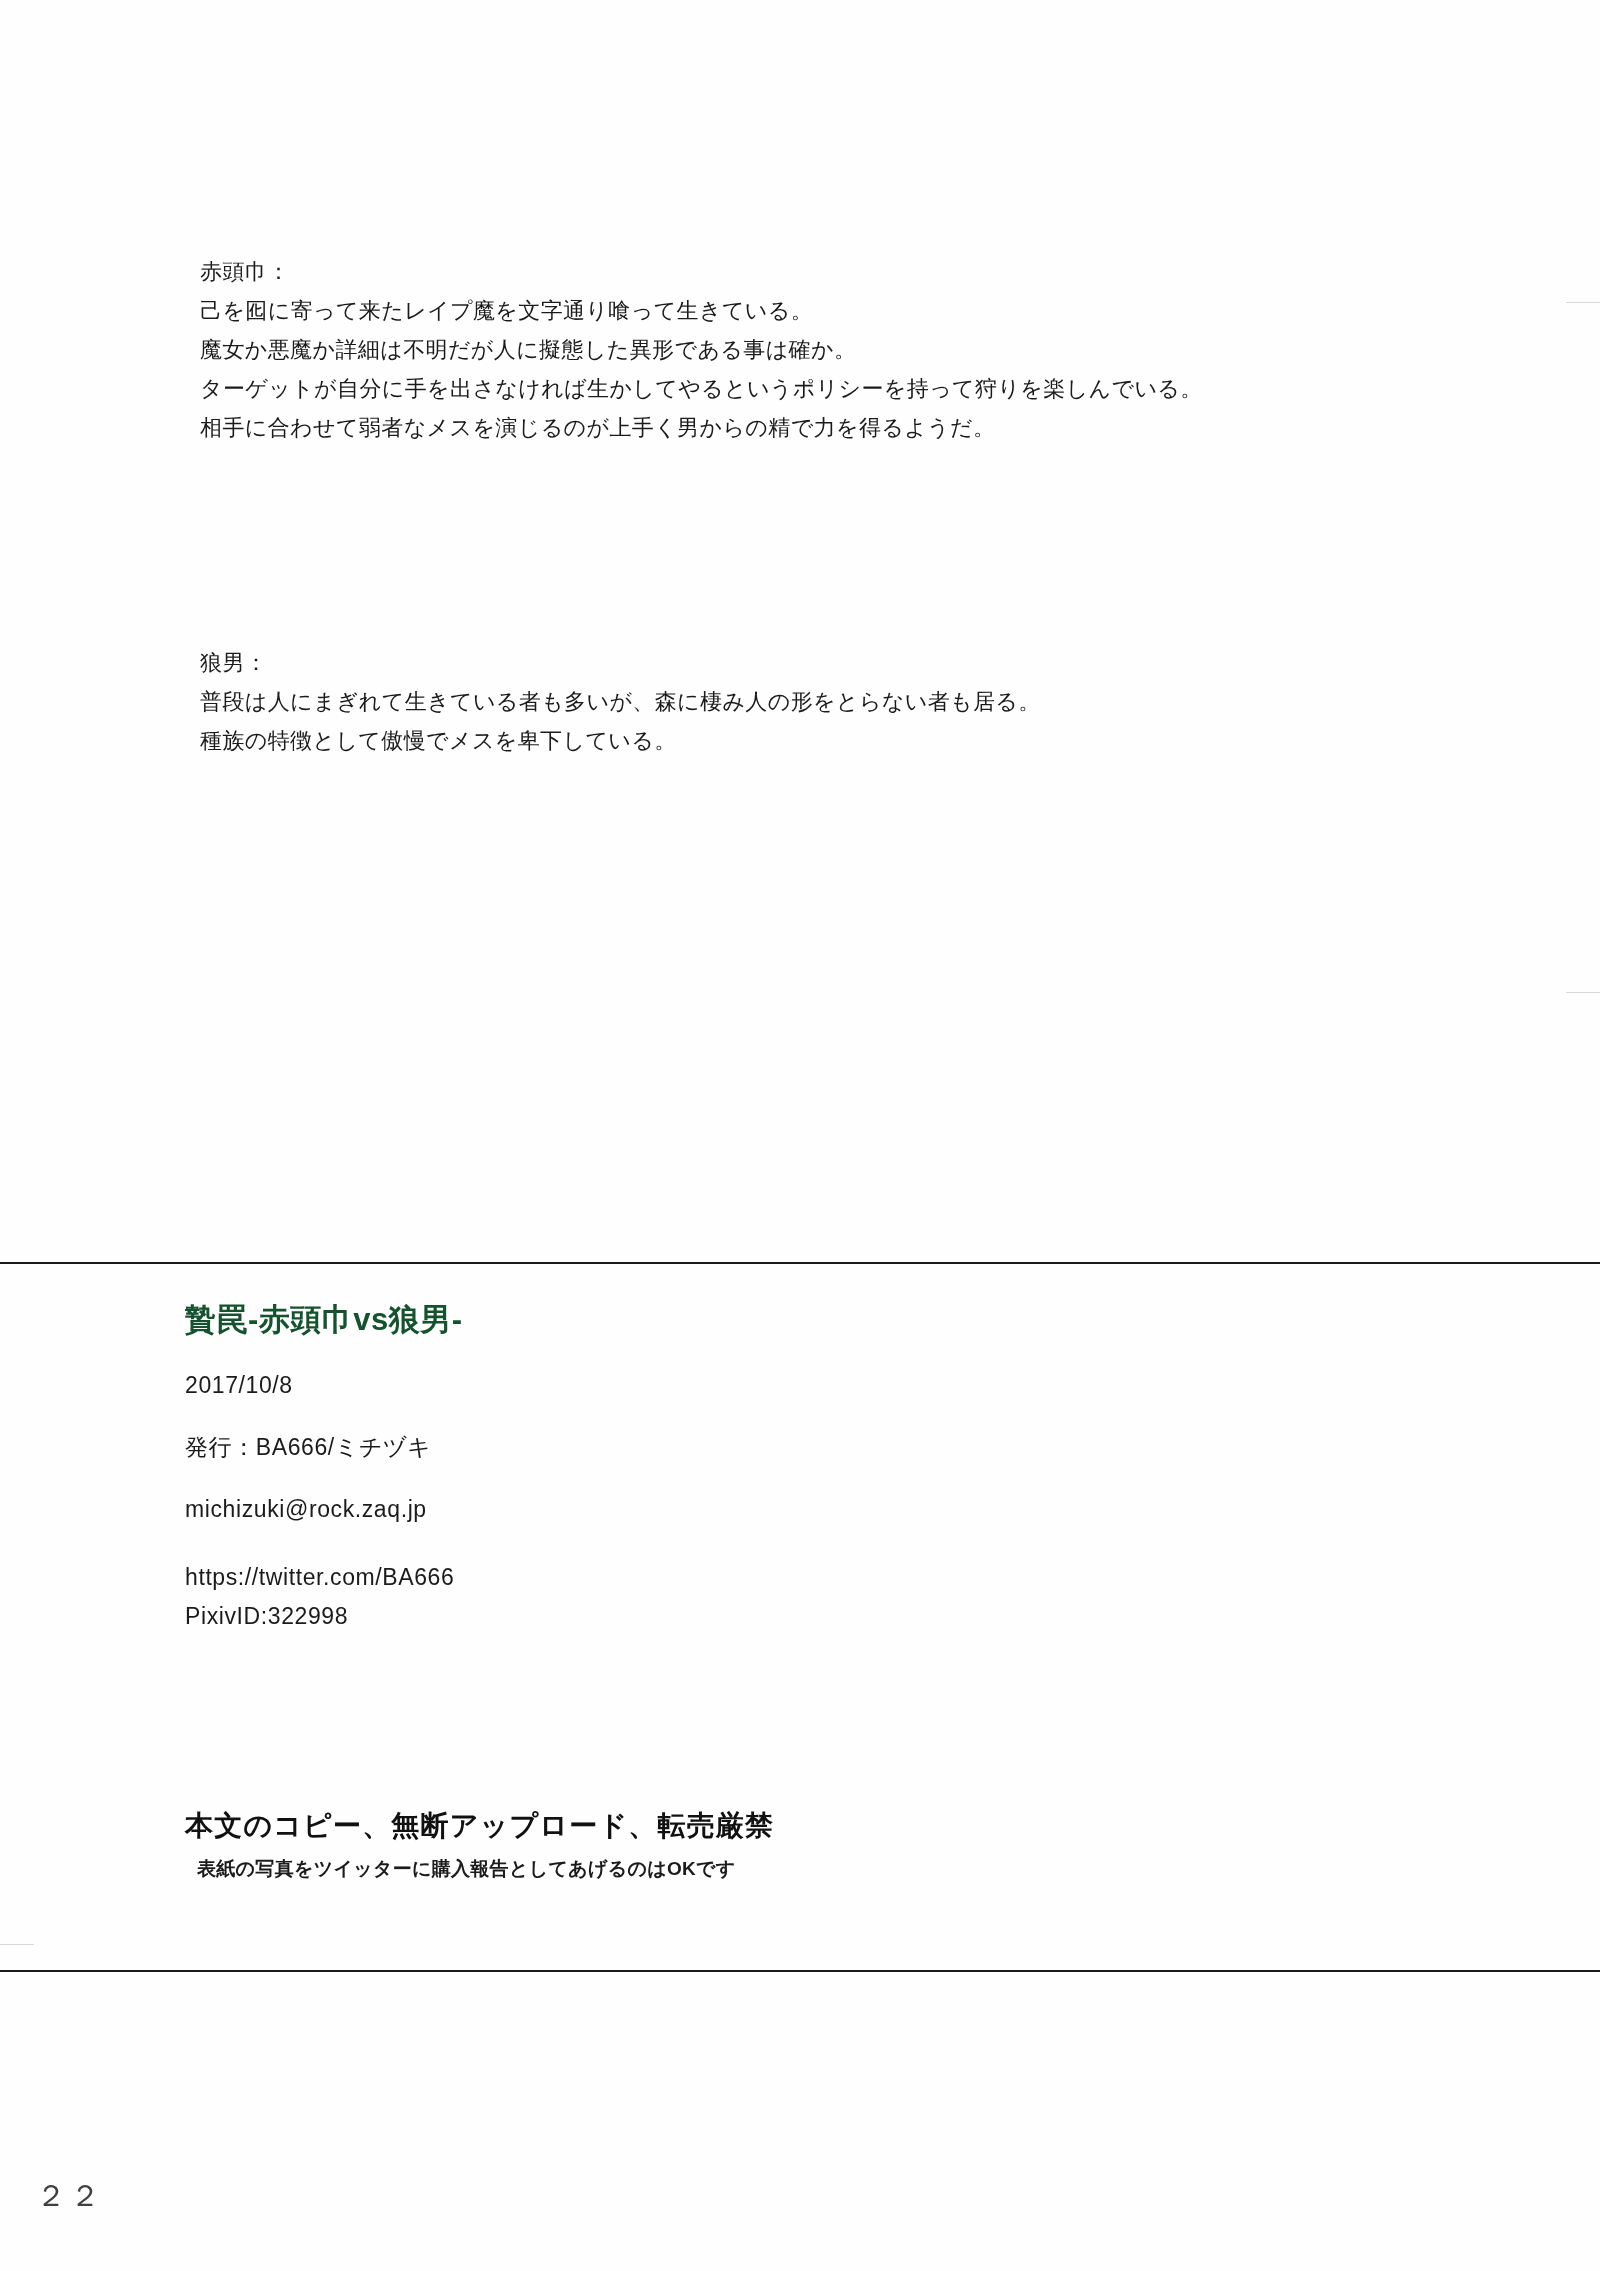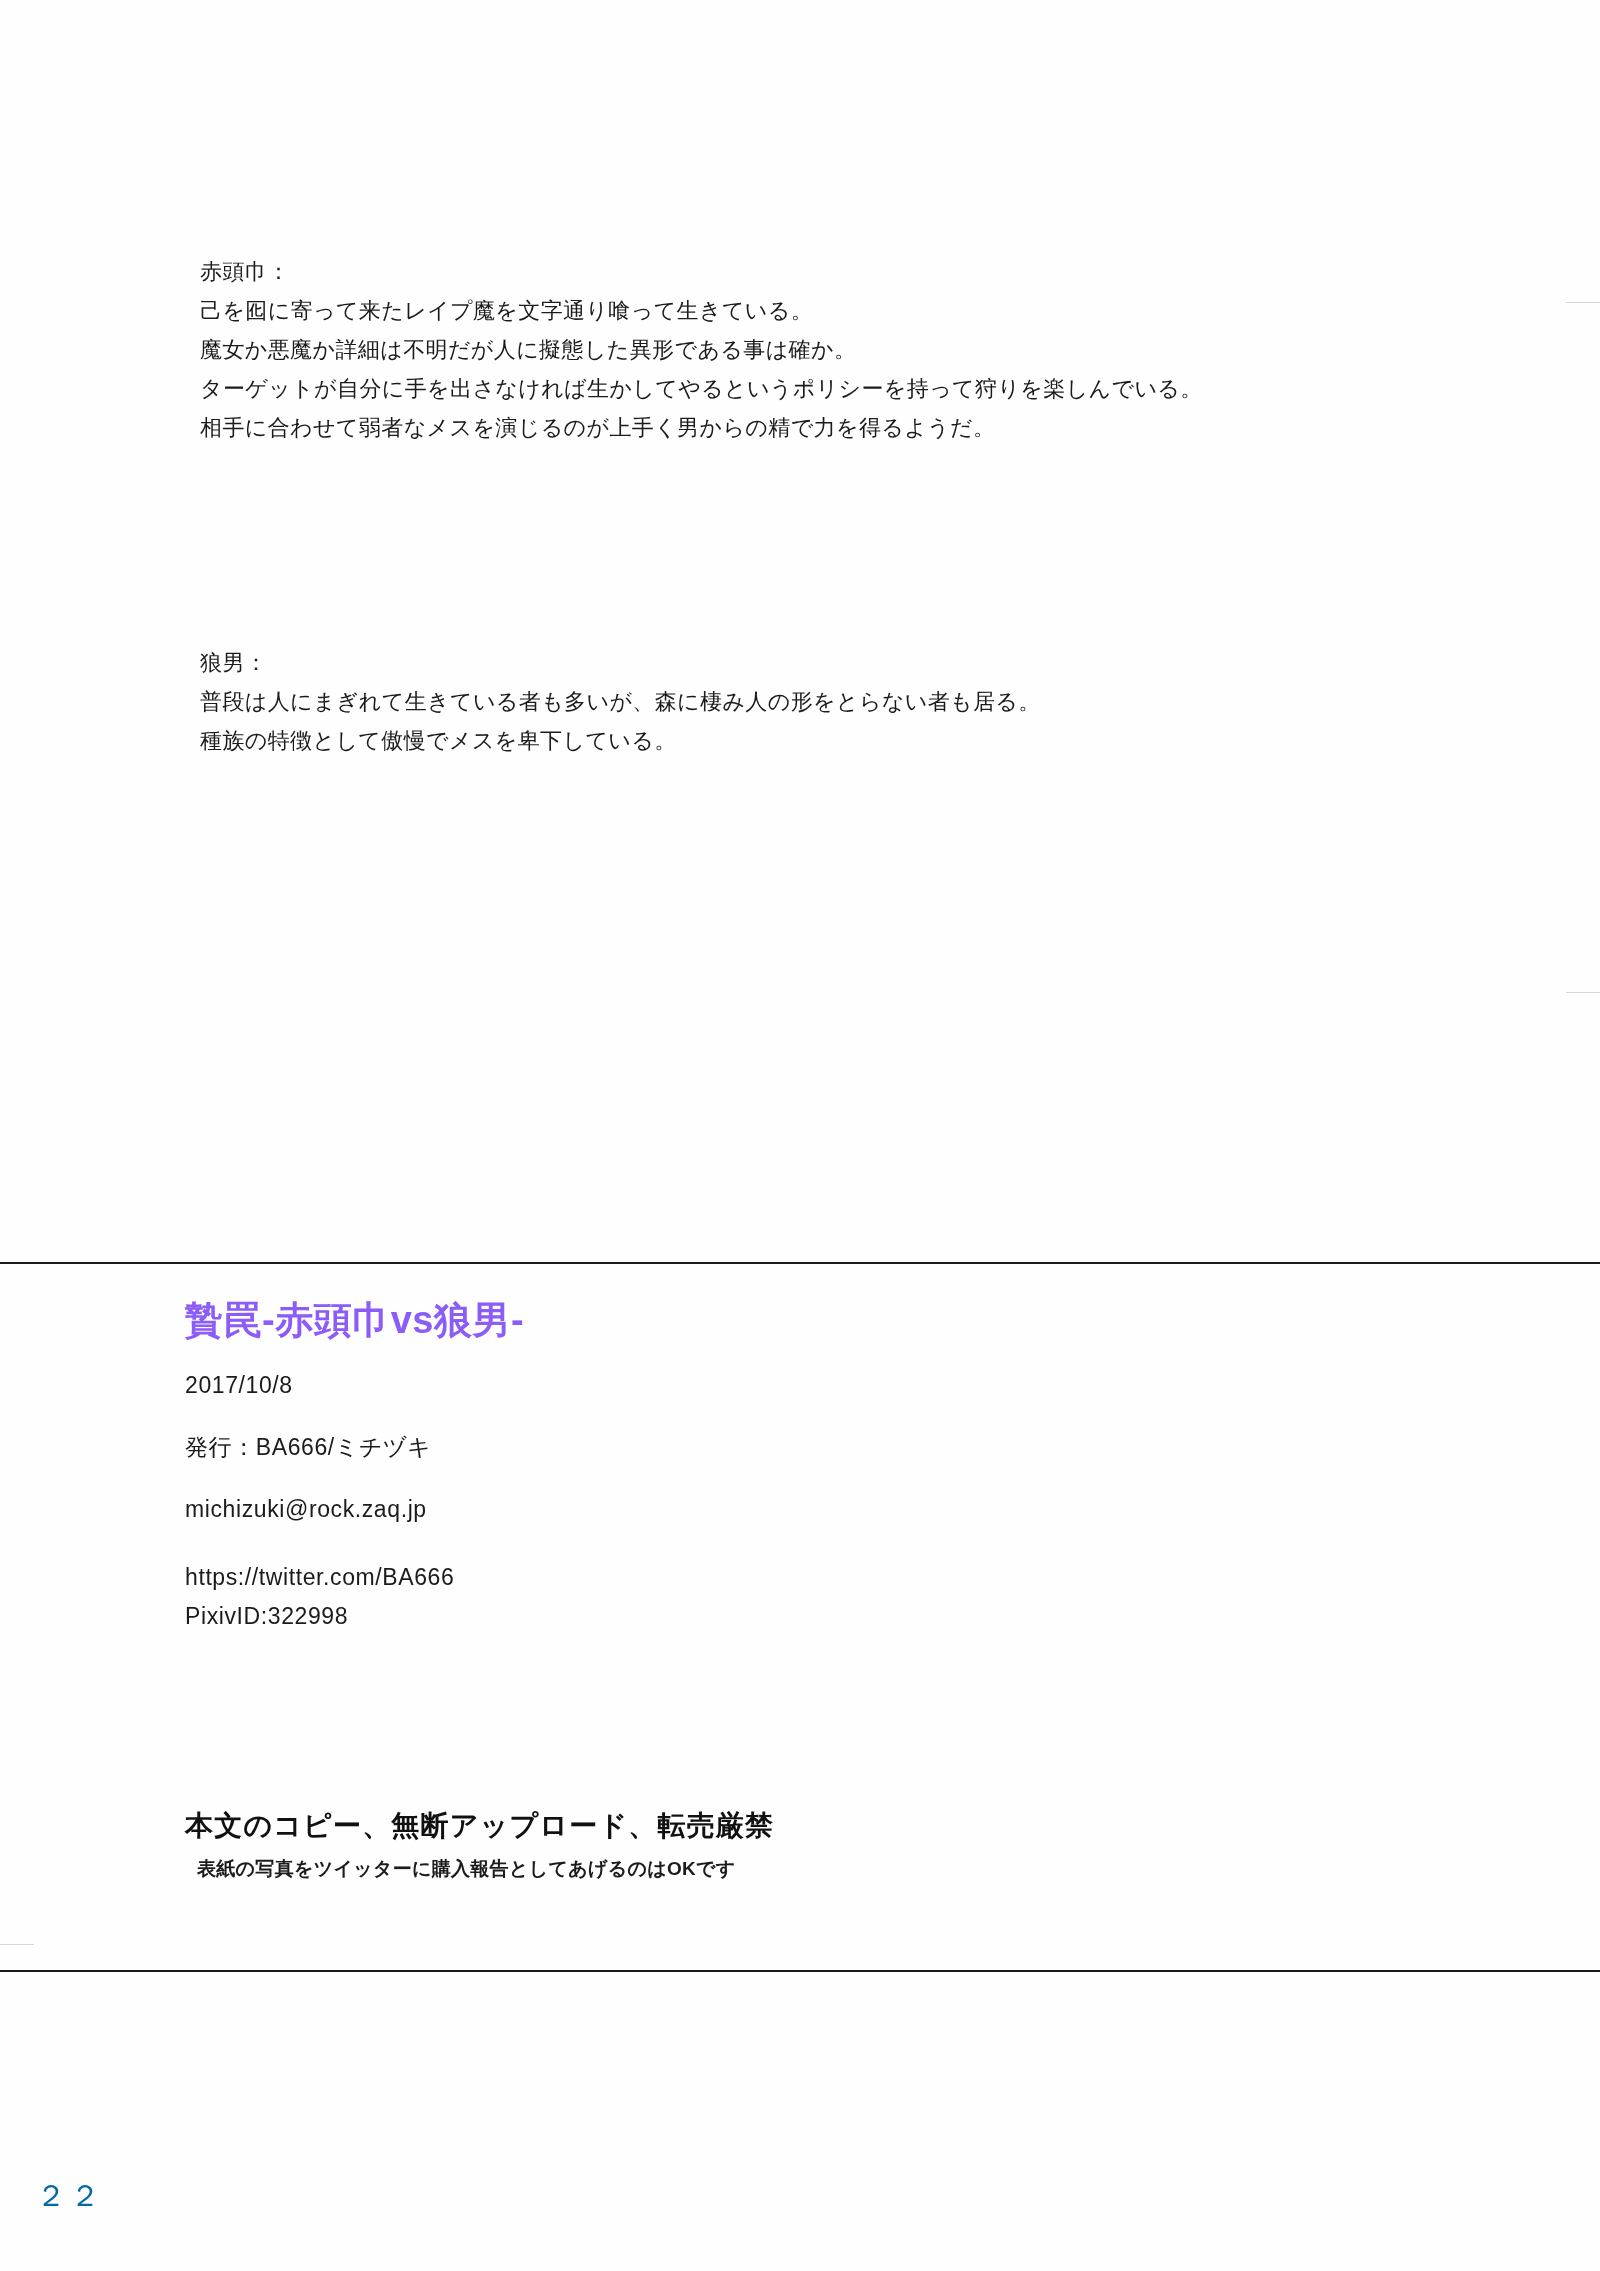--- a/index.html
+++ b/index.html
@@ -76,26 +76,26 @@
   .rule.bottom { top: 1970px; }
 
   .colophon {
     position: absolute;
     left: 185px;
     top: 1300px;
     width: 1200px;
   }
 
   .colophon-title {
-    font-size: 38px;
+    font-size: 31px;
     font-weight: bold;
     letter-spacing: 0.5px;
     line-height: 40px;
     margin: 0 0 28px 0;
-    color: #8b5cf6;
+    color: #14532d;
   }
   .colophon-line {
     font-size: 23px;
     line-height: 34px;
     letter-spacing: 0.6px;
     margin: 0 0 28px 0;
     color: #1b1b1b;
     white-space: pre;
   }
   .colophon-line.tight {
@@ -129,21 +129,21 @@
     margin: 12px;
     white-space: pre;
   }
 
   .page-number {
     position: absolute;
     left: 36px;
     top: 2176px;
     font-size: 30px;
     letter-spacing: 4px;
-    color: #0369a1;
+    color: #404040;
   }
 </style>
 </head>
 <body>
 
 <div class="page">
 
   <div class="edge-mark m1"></div>
   <div class="edge-mark m2"></div>
   <div class="edge-mark m3"></div>

